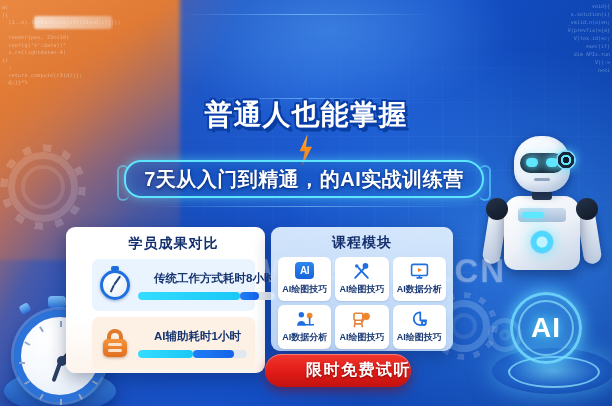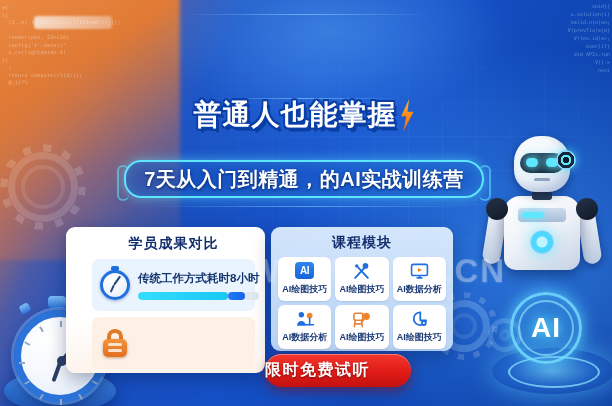--- a/index.html
+++ b/index.html
@@ -93,20 +93,21 @@
 
   .subline-wrap { position:absolute; left:0; top:96px; width:612px; text-align:center; }
   .subline {
     display:inline-flex; align-items:center; justify-content:center; gap:0px;
     font-size:28px; font-weight:bold; letter-spacing:1px;
     color:#ffffff;
     text-shadow:
       1.6px 0 0 #0a3ea8,-1.6px 0 0 #0a3ea8,0 1.6px 0 #0a3ea8,0 -1.6px 0 #0a3ea8,
       1.6px 1.6px 0 #0a3ea8,-1.6px 1.6px 0 #0a3ea8,1.6px -1.6px 0 #0a3ea8,-1.6px -1.6px 0 #0a3ea8,
       3px 4px 0 #0b3f9e;
+    flex-direction: column;
   }
   .bolt {
     display:inline-block; width:20px; height:32px; margin:0 1px;
     background:linear-gradient(180deg,#ffb02e,#ff6a00);
     clip-path:polygon(58% 0%, 18% 54%, 44% 54%, 30% 100%, 80% 40%, 50% 40%);
     filter:drop-shadow(0 0 4px rgba(255,150,0,.9));
   }
 
   
   .tagline {
@@ -139,21 +140,21 @@
     text-align:center; font-size:14px; font-weight:bold;
     color:#14306e; letter-spacing:1px; margin-bottom:6px;
   }
   .stat-row {
     position:relative; display:flex; align-items:center; gap:8px;
     border-radius:7px; padding:7px 8px; margin-bottom:6px; height:52px;
   }
   .stat-row.blue { background:#eaf4ff; }
   .stat-row.orange { background:#fdf0e4; }
   .stat-body { flex:1; }
-  .stat-label { font-size:11.5px; font-weight:bold; color:#16346f; margin-bottom:6px; white-space:nowrap; }
+  .stat-label { font-size:11.5px; font-weight:bold; color:#16346f; margin-bottom:6px; white-space:nowrap;margin-left:16px; }
   .bar { position:relative; height:8px; border-radius:5px; background:#e2e8f0; overflow:hidden; }
   .bar .seg1 { position:absolute; left:0; top:0; height:100%; border-radius:5px;
     background:linear-gradient(90deg,#35dcff,#19c8f5); }
   .bar .seg2 { position:absolute; top:0; height:100%; border-radius:5px;
     background:linear-gradient(90deg,#1f7ef5,#1463e8); }
 
   
   .clock-icon { width:30px; height:30px; position:relative; flex:0 0 30px; }
   .clock-icon .face {
     position:absolute; inset:0; border-radius:50%;
@@ -207,21 +208,21 @@
   .ico-ai-badge {
     width:19px; height:17px; border-radius:4px;
     background:linear-gradient(180deg,#2f86f0,#1565d8);
     color:#fff; font-size:10px; font-weight:bold;
     display:flex; align-items:center; justify-content:center; letter-spacing:-.3px;
   }
 
   
   .cta {
     position:absolute; left:265px; top:354px; width:146px; height:33px;
-    display:flex; align-items:center; justify-content:flex-start;
+    display:flex; align-items:center; justify-content:flex-end;
     border-radius:17px;
     background:linear-gradient(180deg,#f3372f 0%,#e01b16 55%,#c21210 100%);
     box-shadow:0 4px 12px rgba(140,0,0,.5), inset 0 1px 0 rgba(255,255,255,.35);
     font-size:16px; font-weight:bold; color:#ffffff; letter-spacing:1.5px;
     text-shadow:0 1px 2px rgba(90,0,0,.7);
   }
 
   
   .stopwatch { position:absolute; left:-4px; top:296px; width:132px; height:118px; }
   .sw-base {
@@ -451,20 +452,27 @@
           <div class="seg2" style="left:74%; width:14%"></div>
         </div>
       </div>
     </div>
 
     <div class="stat-row orange">
       <div class="lock-icon">
         <div class="shackle"></div>
         <div class="body"></div>
       </div>
+      <div class="stat-body">
+        <div class="stat-label">AI辅助耗时1小时</div>
+        <div class="bar">
+          <div class="seg1" style="width:50%"></div>
+          <div class="seg2" style="left:50%; width:38%"></div>
+        </div>
+      </div>
     </div>
   </div>
 
   <div class="card-right">
     <div class="card-title">课程模块</div>
     <div class="mod-grid">
 
       <div class="mod">
         <div class="mod-ico">
           <div class="ico-ai-badge">AI</div>

